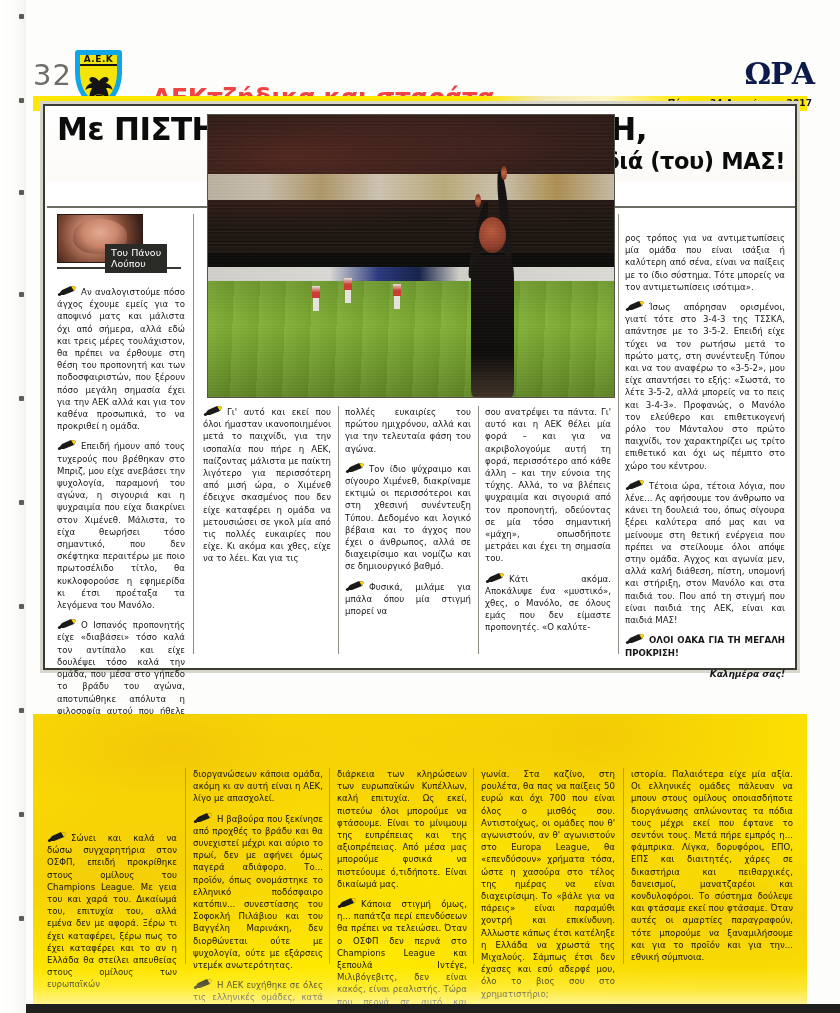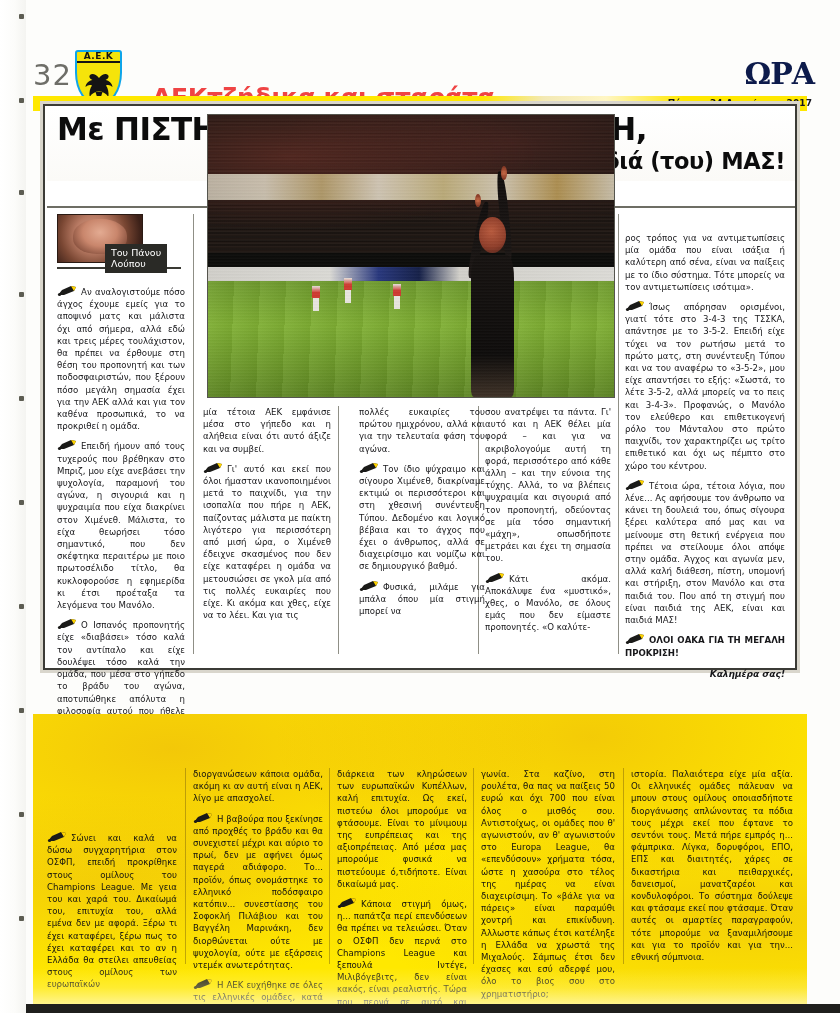--- a/index.html
+++ b/index.html
@@ -33,21 +33,21 @@
     font-size:29px;color:#6e6e68;font-weight:400;
     font-family:"DejaVu Sans","Liberation Sans",sans-serif;
     letter-spacing:1px;
   }
   .aek-crest{
     position:absolute;left:75px;top:26px;width:47px;height:56px;
   }
   .crest-shape{
     position:absolute;inset:0;
     background:#f5e40a;
-    border:2px solid #0ea5e9;
+    border:5px solid #0ea5e9;
     border-radius:3px 3px 24px 24px / 3px 3px 34px 34px;
     box-sizing:border-box;
     overflow:hidden;
   }
   .crest-top{
     position:absolute;left:0;top:0;width:100%;height:11px;
     border-bottom:2px solid #141414;box-sizing:border-box;
   }
   .crest-letters{
     position:absolute;left:0;top:-1px;width:100%;
@@ -375,33 +375,32 @@
           <svg width="20" height="12" viewBox="0 0 20 12">
               <path d="M1 10 L5 5 L14 1 L19 2 L17 6 L7 10 Z" fill="#1a1a18"></path>
               <path d="M14 1 L19 2 L17 6 Z" fill="#ffd400"></path>
               <circle cx="2.5" cy="9.5" r="1.6" fill="#1a1a18"></circle>
             </svg>
         </span><span>Ο Ισπανός προπονητής είχε «διαβάσει» τόσο καλά τον αντίπαλο και είχε δουλέψει τόσο καλά την ομάδα, που μέσα στο γήπεδο το βράδυ του αγώνα, αποτυπώθηκε απόλυτα η φιλοσοφία αυτού που ήθελε να πετύχει. «Να μην δεχτούμε γκολ και να βάλουμε γκολ». Αυτό ήθελε,</span>
       </p>
     </div>
 
     <div class="col" style="left:158px;top:300px;width:128px;">
-      <p class="first">μία τέτοια ΑΕΚ εμφάνισε μέσα στο γήπεδο και η αλήθεια είναι ότι αυτό άξιζε και να συμβεί.</p>
       <p>
         <span class="pen">
           <svg width="20" height="12" viewBox="0 0 20 12">
               <path d="M1 10 L5 5 L14 1 L19 2 L17 6 L7 10 Z" fill="#1a1a18"></path>
               <path d="M14 1 L19 2 L17 6 Z" fill="#ffd400"></path>
               <circle cx="2.5" cy="9.5" r="1.6" fill="#1a1a18"></circle>
             </svg>
         </span><span>Γι' αυτό και εκεί που όλοι ήμασταν ικανοποιημένοι μετά το παιχνίδι, για την ισοπαλία που πήρε η ΑΕΚ, παίζοντας μάλιστα με παίκτη λιγότερο για περισσότερη από μισή ώρα, ο Χιμένεθ έδειχνε σκασμένος που δεν είχε καταφέρει η ομάδα να μετουσιώσει σε γκολ μία από τις πολλές ευκαιρίες που είχε. Κι ακόμα και χθες, είχε να το λέει. Και για τις</span>
       </p>
     </div>
 
-    <div class="col" style="left:300px;top:300px;width:126px;margin-left:14px;">
+    <div class="col" style="left:300px;top:300px;width:126px;">
       <p class="first">πολλές ευκαιρίες του πρώτου ημιχρόνου, αλλά και για την τελευταία φάση του αγώνα.</p>
       <p>
         <span class="pen">
           <svg width="20" height="12" viewBox="0 0 20 12">
               <path d="M1 10 L5 5 L14 1 L19 2 L17 6 L7 10 Z" fill="#1a1a18"></path>
               <path d="M14 1 L19 2 L17 6 Z" fill="#ffd400"></path>
               <circle cx="2.5" cy="9.5" r="1.6" fill="#1a1a18"></circle>
             </svg>
         </span><span>Τον ίδιο ψύχραιμο και σίγουρο Χιμένεθ, διακρίναμε εκτιμώ οι περισσότεροι και στη χθεσινή συνέντευξη Τύπου. Δεδομένο και λογικό βέβαια και το άγχος που έχει ο άνθρωπος, αλλά σε διαχειρίσιμο και νομίζω και σε δημιουργικό βαθμό.</span>
       </p>

